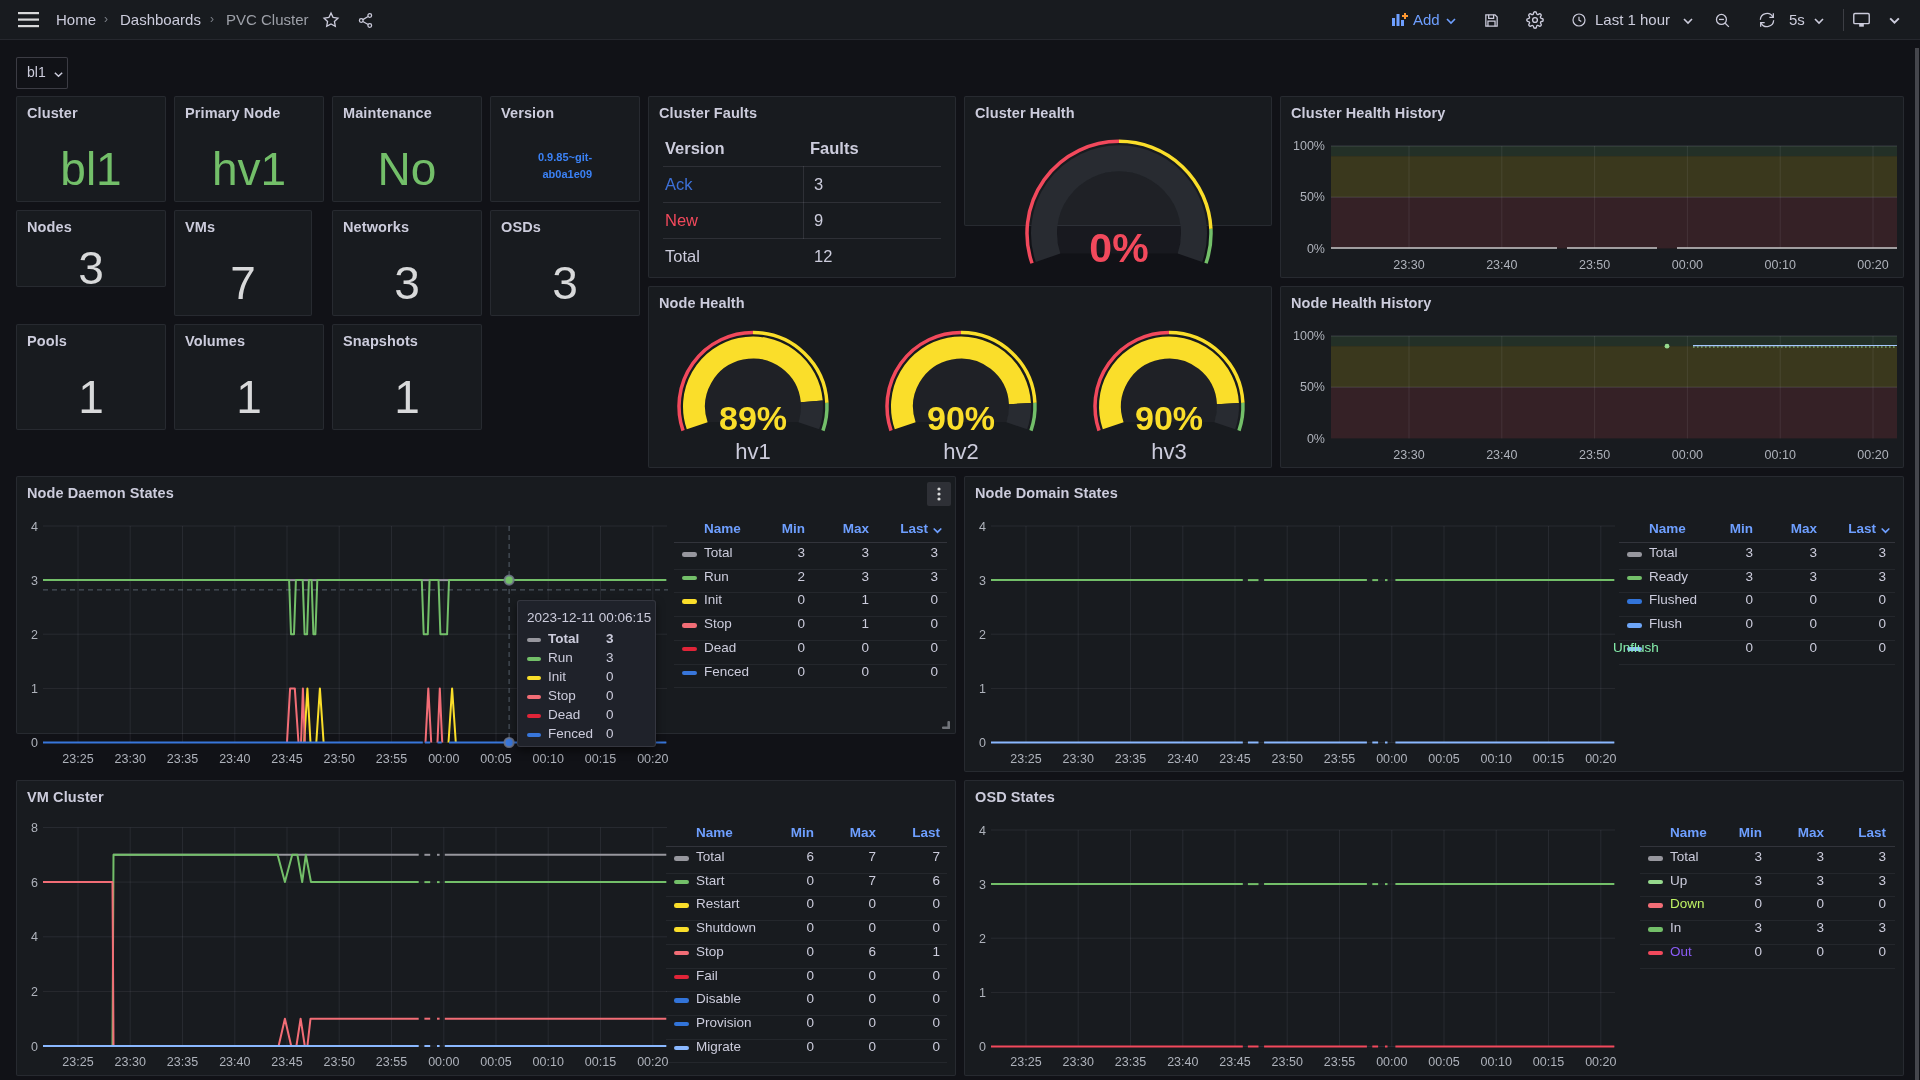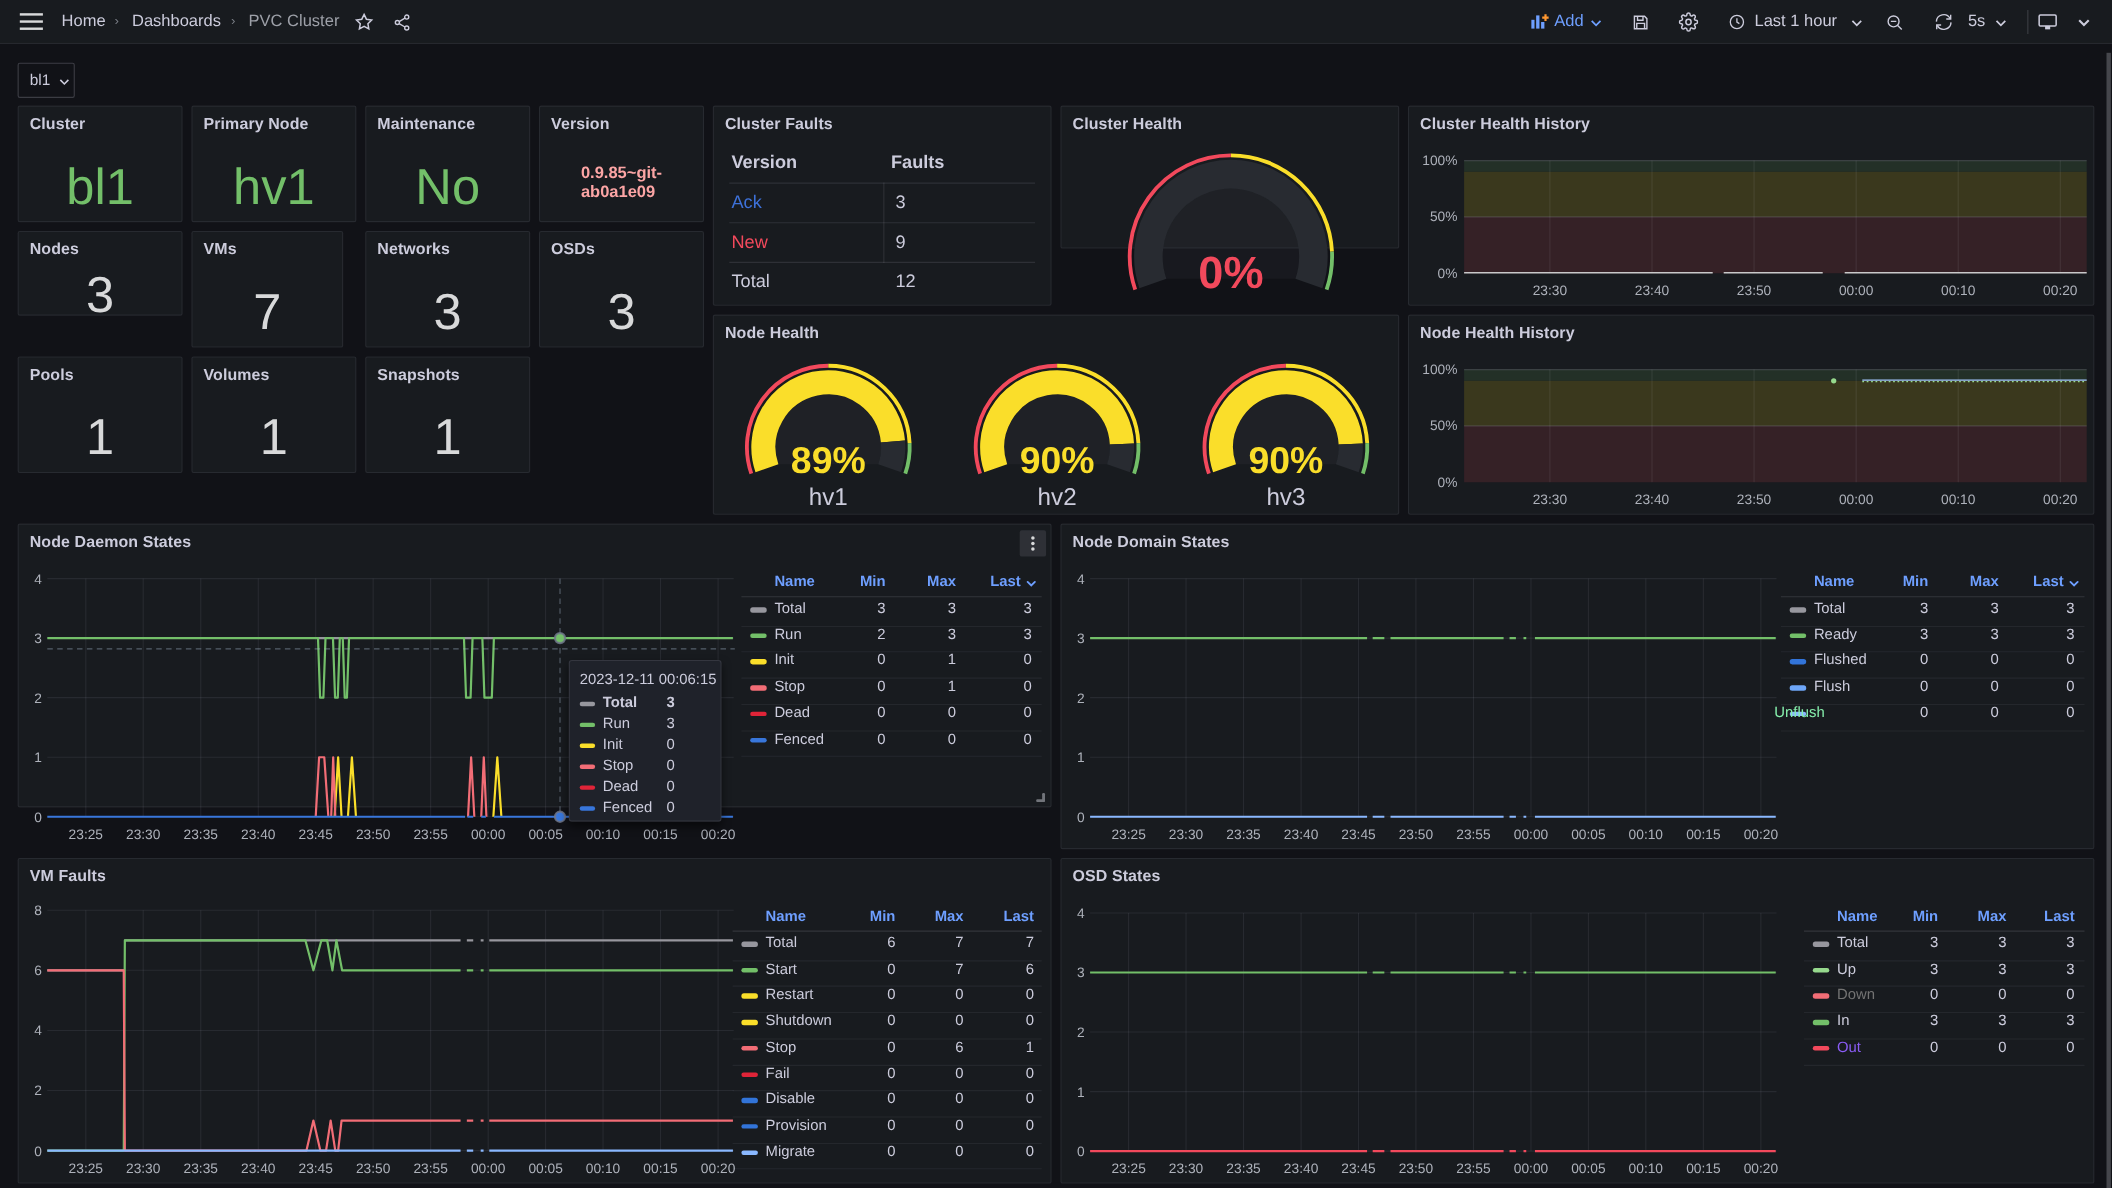--- a/index.html
+++ b/index.html
@@ -102,21 +102,21 @@
   </div>
 <div class="panel" style="left:332px;top:96px;width:150px;height:106px">
     <div class="ptitle" style="">Maintenance</div>
     <div class="statwrap">
       <div style="font-size:46px;font-weight:400;color:#73BF69">No</div>
     </div>
   </div>
 <div class="panel" style="left:490px;top:96px;width:150px;height:106px">
     <div class="ptitle" style="">Version</div>
     <div class="statwrap">
-      <div style="font-size:15px;font-weight:700;color:#fca5a5;text-align:left;line-height:17.5px;margin-top:-5px">0.9.85~git-<br>ab0a1e09</div>
+      <div style="font-size:11px;font-weight:700;color:#3b82f6;text-align:right;line-height:17.5px;margin-top:-5px">0.9.85~git-<br>ab0a1e09</div>
     </div>
   </div>
 <div class="panel" style="left:16px;top:210px;width:150px;height:77px">
     <div class="ptitle" style="">Nodes</div>
     <div class="statwrap">
       <div style="font-size:46px;font-weight:400;color:#D8D9DA">3</div>
     </div>
   </div>
 <div class="panel" style="left:174px;top:210px;width:138px;height:106px">
     <div class="ptitle" style="">VMs</div>
@@ -500,21 +500,21 @@
       <div style="position:absolute;left:654px;width:276px;top:162.8px;border-top:1px solid rgba(204,204,220,0.07)"></div>
       <div style="position:absolute;left:662px;top:169.8px;width:15px;height:4.6px;border-radius:2.3px;background:#8AB8FF"></div>
       <div style="position:absolute;left:648px;top:162.8px;color:#86efac">Unflush</div>
       <div style="position:absolute;left:728px;width:60px;top:162.8px;color:#CCCCDC;text-align:right">0</div>
       <div style="position:absolute;left:792px;width:60px;top:162.8px;color:#CCCCDC;text-align:right">0</div>
       <div style="position:absolute;left:861px;width:60px;top:162.8px;color:#CCCCDC;text-align:right">0</div>
       <div style="position:absolute;left:654px;width:276px;top:186.5px;border-top:1px solid rgba(204,204,220,0.07)"></div>
     </div>
   </div>
 <div class="panel" style="left:16px;top:780px;width:940px;height:296px">
-    <div class="ptitle" style="">VM Faults</div>
+    <div class="ptitle" style="">VM Cluster</div>
     <svg width="940" height="296" style="position:absolute;left:0;top:0">
       <line x1="26" y1="46.5" x2="650" y2="46.5" stroke="rgba(204,204,220,0.09)" stroke-width="1"></line>
       <text x="21" y="51.0" text-anchor="end" font-size="12.5" fill="#AEB2BB">8</text>
       <line x1="26" y1="101.1" x2="650" y2="101.1" stroke="rgba(204,204,220,0.09)" stroke-width="1"></line>
       <text x="21" y="105.6" text-anchor="end" font-size="12.5" fill="#AEB2BB">6</text>
       <line x1="26" y1="155.8" x2="650" y2="155.8" stroke="rgba(204,204,220,0.09)" stroke-width="1"></line>
       <text x="21" y="160.2" text-anchor="end" font-size="12.5" fill="#AEB2BB">4</text>
       <line x1="26" y1="210.4" x2="650" y2="210.4" stroke="rgba(204,204,220,0.09)" stroke-width="1"></line>
       <text x="21" y="214.9" text-anchor="end" font-size="12.5" fill="#AEB2BB">2</text>
       <line x1="26" y1="265.0" x2="650" y2="265.0" stroke="rgba(204,204,220,0.09)" stroke-width="1"></line>
@@ -685,21 +685,21 @@
       <div style="position:absolute;left:799px;width:60px;top:68.0px;color:#CCCCDC;text-align:right">3</div>
       <div style="position:absolute;left:861px;width:60px;top:68.0px;color:#CCCCDC;text-align:right">3</div>
       <div style="position:absolute;left:675px;width:255px;top:91.7px;border-top:1px solid rgba(204,204,220,0.07)"></div>
       <div style="position:absolute;left:683px;top:98.7px;width:15px;height:4.6px;border-radius:2.3px;background:#96D98D"></div>
       <div style="position:absolute;left:705px;top:91.7px;color:#CCCCDC">Up</div>
       <div style="position:absolute;left:737px;width:60px;top:91.7px;color:#CCCCDC;text-align:right">3</div>
       <div style="position:absolute;left:799px;width:60px;top:91.7px;color:#CCCCDC;text-align:right">3</div>
       <div style="position:absolute;left:861px;width:60px;top:91.7px;color:#CCCCDC;text-align:right">3</div>
       <div style="position:absolute;left:675px;width:255px;top:115.4px;border-top:1px solid rgba(204,204,220,0.07)"></div>
       <div style="position:absolute;left:683px;top:122.4px;width:15px;height:4.6px;border-radius:2.3px;background:#F26D76"></div>
-      <div style="position:absolute;left:705px;top:115.4px;color:#737373">Down</div>
+      <div style="position:absolute;left:705px;top:115.4px;color:#bef264">Down</div>
       <div style="position:absolute;left:737px;width:60px;top:115.4px;color:#CCCCDC;text-align:right">0</div>
       <div style="position:absolute;left:799px;width:60px;top:115.4px;color:#CCCCDC;text-align:right">0</div>
       <div style="position:absolute;left:861px;width:60px;top:115.4px;color:#CCCCDC;text-align:right">0</div>
       <div style="position:absolute;left:675px;width:255px;top:139.1px;border-top:1px solid rgba(204,204,220,0.07)"></div>
       <div style="position:absolute;left:683px;top:146.1px;width:15px;height:4.6px;border-radius:2.3px;background:#73BF69"></div>
       <div style="position:absolute;left:705px;top:139.1px;color:#CCCCDC">In</div>
       <div style="position:absolute;left:737px;width:60px;top:139.1px;color:#CCCCDC;text-align:right">3</div>
       <div style="position:absolute;left:799px;width:60px;top:139.1px;color:#CCCCDC;text-align:right">3</div>
       <div style="position:absolute;left:861px;width:60px;top:139.1px;color:#CCCCDC;text-align:right">3</div>
       <div style="position:absolute;left:675px;width:255px;top:162.8px;border-top:1px solid rgba(204,204,220,0.07)"></div>

